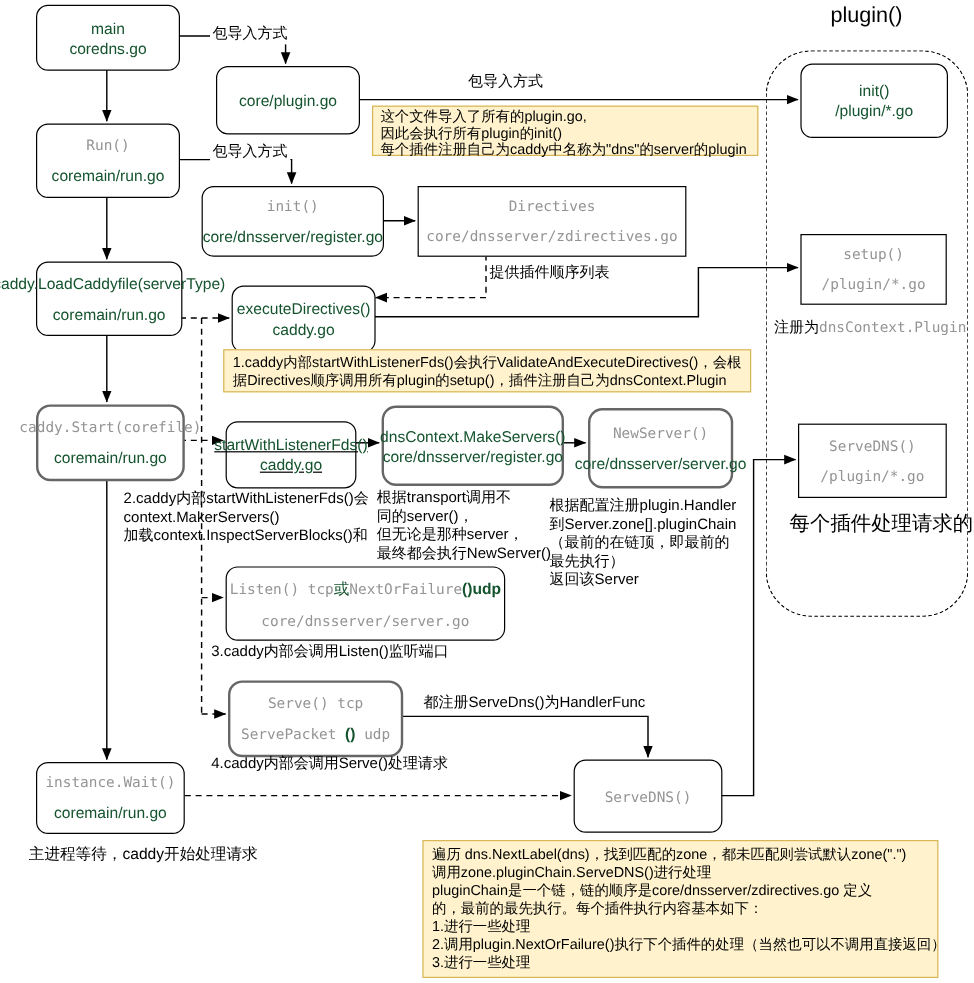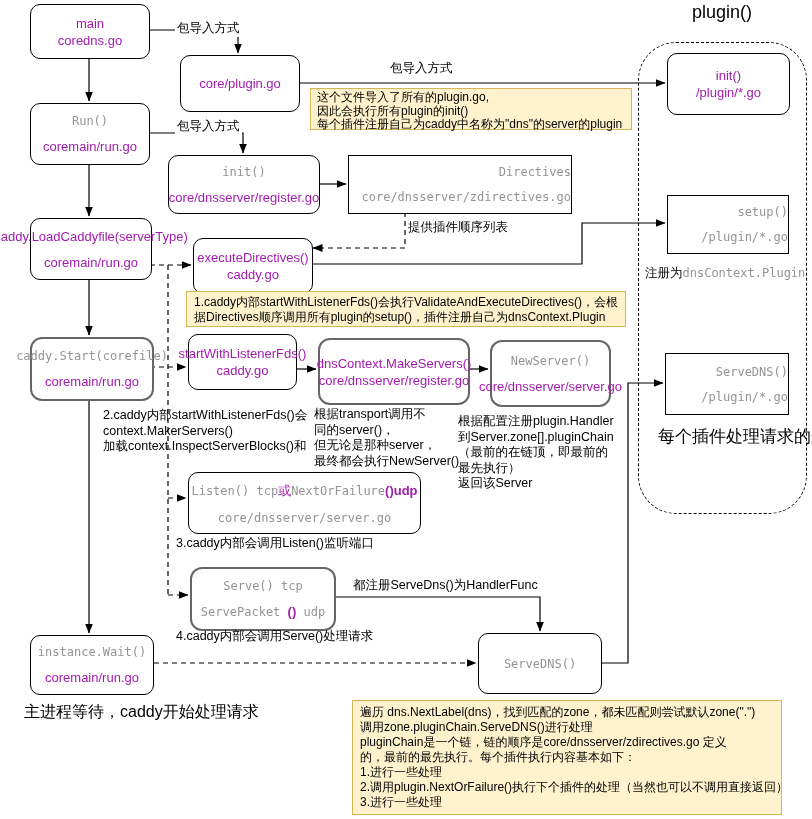--- a/index.html
+++ b/index.html
@@ -2,25 +2,25 @@
 <html><head>
 <meta charset="utf-8">
 <style>
   html,body{margin:0;padding:0;background:#fff;}
   #canvas{position:relative;width:812px;height:819px;background:#fff;overflow:hidden;
           font-family:"Liberation Sans","DejaVu Sans",sans-serif;}
   #wires{position:absolute;left:0;top:0;z-index:1;}
   .box{position:absolute;z-index:2;background:#fff;border:1px solid #000;border-radius:10px;
        display:flex;flex-direction:column;justify-content:center;align-items:center;
        text-align:center;row-gap:2px;font-size:13px;color:#000;}
-  .box.rect{border-radius:0;align-items:flex-end;}
+  .box.rect{border-radius:0;}
   .box.gray{border:2px solid #666;border-radius:12px;}
   .box.gap-lg{row-gap:11px;}
   .mono{font-family:"DejaVu Sans Mono","Liberation Mono",monospace;font-size:12px;color:#949494;}
-  .sans{font-family:"Liberation Sans","DejaVu Sans",sans-serif;font-size:13px;color:#a21caf;}
+  .sans{font-family:"Liberation Sans","DejaVu Sans",sans-serif;font-size:13px;color:#14532d;}
   .nowrap{white-space:nowrap;}
   .container-dashed{position:absolute;z-index:0;border:1.6px dashed #000;border-radius:38px;background:transparent;}
   .lbl{position:absolute;z-index:3;font-size:12.5px;color:#000;line-height:15.5px;white-space:nowrap;}
   .lbl.bgw{background:#fff;padding:0 2px;}
   .note{position:absolute;z-index:3;background:#FFF2CC;border:1px solid #D6B656;
         font-size:12px;line-height:15px;color:#000;padding:3px 7px;white-space:nowrap;}
 </style>
 </head>
 <body>
 
@@ -110,21 +110,21 @@
   <div class="box rect gap-lg" style="left:665px;top:353px;width:122px;height:60px;">
     <div class="mono">ServeDNS()</div>
     <div class="mono">/plugin/*.go</div>
   </div>
 
   <div class="box gray gap-lg" style="left:30px;top:337px;width:120px;height:60px;">
     <div class="mono nowrap">caddy.Start(corefile)</div>
     <div class="sans nowrap">coremain/run.go</div>
   </div>
 
-  <div class="box" style="left:188px;top:334px;width:107px;height:54px;">
+  <div class="box" style="left:188px;top:351px;width:107px;height:54px;text-decoration:underline;">
     <div class="sans nowrap">startWithListenerFds()</div>
     <div class="sans">caddy.go</div>
   </div>
 
   <div class="box gray" style="left:318px;top:338px;width:148px;height:63px;">
     <div class="sans nowrap">dnsContext.MakeServers()</div>
     <div class="sans nowrap">core/dnsserver/register.go</div>
   </div>
 
   <div class="box gray gap-lg" style="left:490px;top:340px;width:117px;height:63px;">
@@ -172,21 +172,21 @@
   <div class="lbl" style="left:458px;top:414px;">
     <div>根据配置注册plugin.Handler</div>
     <div>到Server.zone[].pluginChain</div>
     <div>（最前的在链顶，即最前的</div>
     <div>最先执行）</div>
     <div>返回该Server</div>
   </div>
   <div class="lbl" style="left:658px;top:429px;font-size:17px;">每个插件处理请求的逻辑</div>
   <div class="lbl" style="left:176px;top:536px;">3.caddy内部会调用Listen()监听端口</div>
   <div class="lbl" style="left:176px;top:629px;">4.caddy内部会调用Serve()处理请求</div>
-  <div class="lbl" style="left:24px;top:704px;font-size:16px;">主进程等待，caddy开始处理请求</div>
+  <div class="lbl" style="left:24px;top:704px;font-size:13px;">主进程等待，caddy开始处理请求</div>
 
   <div class="note" style="left:310px;top:88px;width:308px;height:36px;line-height:13.5px;padding:2px 6px;">
     <div>这个文件导入了所有的plugin.go,</div>
     <div>因此会执行所有plugin的init()</div>
     <div>每个插件注册自己为caddy中名称为"dns"的server的plugin</div>
   </div>
   <div class="note" style="left:186px;top:291px;width:424px;height:28px;">
     <div>1.caddy内部startWithListenerFds()会执行ValidateAndExecuteDirectives()，会根</div>
     <div>据Directives顺序调用所有plugin的setup()，插件注册自己为dnsContext.Plugin</div>
   </div>

